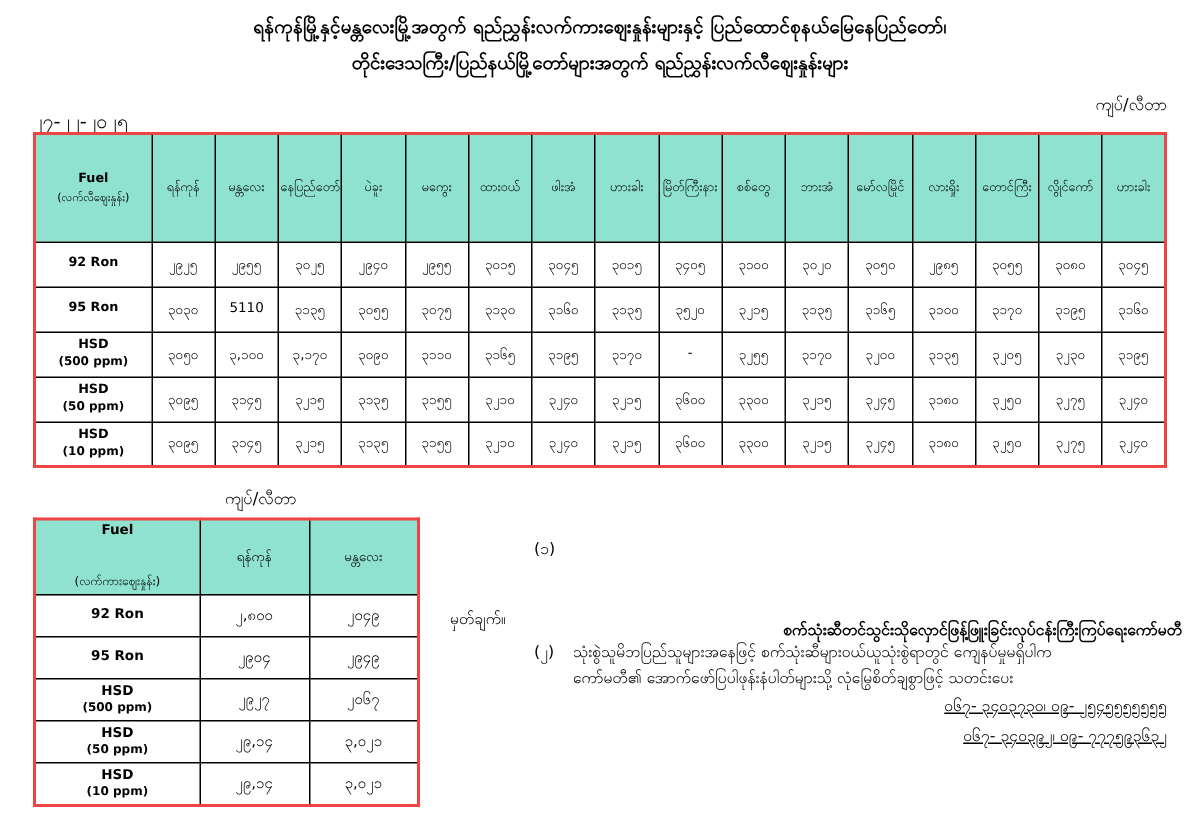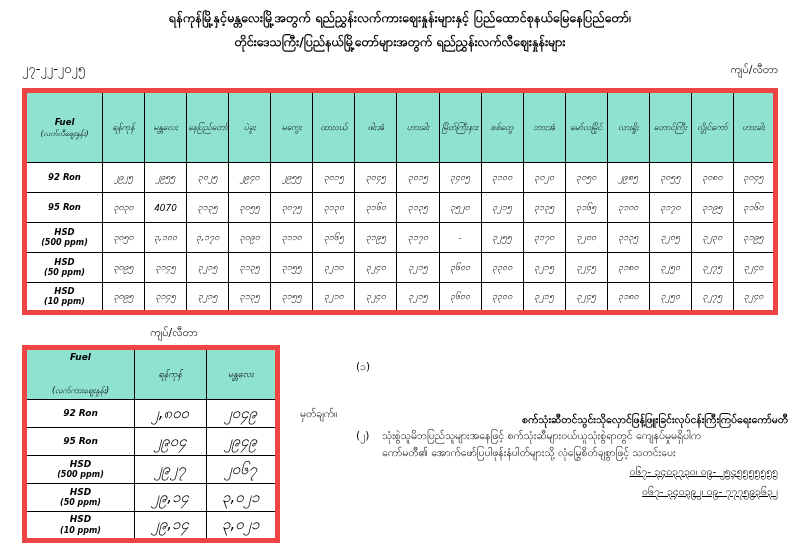--- a/index.html
+++ b/index.html
@@ -12,29 +12,28 @@
     position: relative;
     overflow: hidden;
   }
   .page { position:relative; width:800px; height:438px; }
 
   .title-block { text-align:center; padding-top:10px; }
   .title1 { font-size:12.5px; font-weight:bold; letter-spacing:0.2px; }
   .title2 { font-size:12.5px; font-weight:bold; margin-top:6px; }
 
   .daterow { position:relative; height:20px; margin-top:8px; }
-  .date-left { position:absolute; left:22px; top:0; font-size:13px; }
+  .date-left { position:absolute; left:22px; top:12px; font-size:13px; }
   .unit-right { position:absolute; right:22px; top:2px; font-size:11px; }
 
   
   table.grid {
     border-collapse: collapse;
-    border:5px solid #ef4444;
+    border:2px solid #ef4444;
     table-layout: fixed;
-    font-style: italic;
   }
   table.grid td, table.grid th {
     border:1px solid #000;
     text-align:center;
     vertical-align:middle;
     font-size:8.5px;
     padding:2px 1px;
   }
   #main-table {
     position:absolute;
@@ -80,21 +79,21 @@
   #small-table th.head {
     background:#8fe2d0;
     height:40px;
     font-weight:normal;
     font-size:9px;
   }
   #small-table th.fuelhead .l1 { font-weight:bold; display:block; font-size:9px; }
   #small-table th.fuelhead .l2 { display:block; font-size:8px;margin-top:23px; }
   #small-table td.rowlabel { font-weight:bold; font-size:9px; height:28px; line-height:1.25; }
   #small-table td.rowlabel .sub { display:block; font-size:8px; }
-  #small-table td.val { height:28px; font-size:15px; }
+  #small-table td.val { height:28px; font-size:10px; }
 
   
   .notes { position:absolute; left:300px; top:358px; width:480px; }
   .note-row { display:flex; font-size:10.5px; margin-bottom:6px; line-height:1.55; }
   .note-num { width:26px; flex:0 0 26px; }
   .note-label { width:56px; flex:0 0 56px; font-size:10.5px;margin-top:47px; }
   .note-txt { flex:1; }
   .note-txt .ln { display:block; }
 
   .phones { position:absolute; right:22px; top:462px; text-align:right; font-size:10.5px; line-height:1.9;text-decoration:underline; }
@@ -160,21 +159,21 @@
         <td class="val">၂၉၈၅</td>
         <td class="val">၃၀၅၅</td>
         <td class="val">၃၀၈၀</td>
         <td class="val">၃၀၄၅</td>
       </tr>
       <tr>
         <td class="rowlabel">
           <span>95 Ron</span>
         </td>
         <td class="val">၃၀၃၀</td>
-        <td class="val">4070</td>
+        <td class="val">5110</td>
         <td class="val">၃၁၃၅</td>
         <td class="val">၃၀၅၅</td>
         <td class="val">၃၀၇၅</td>
         <td class="val">၃၁၃၀</td>
         <td class="val">၃၁၆၀</td>
         <td class="val">၃၁၃၅</td>
         <td class="val">၃၅၂၀</td>
         <td class="val">၃၂၁၅</td>
         <td class="val">၃၁၃၅</td>
         <td class="val">၃၁၆၅</td>

